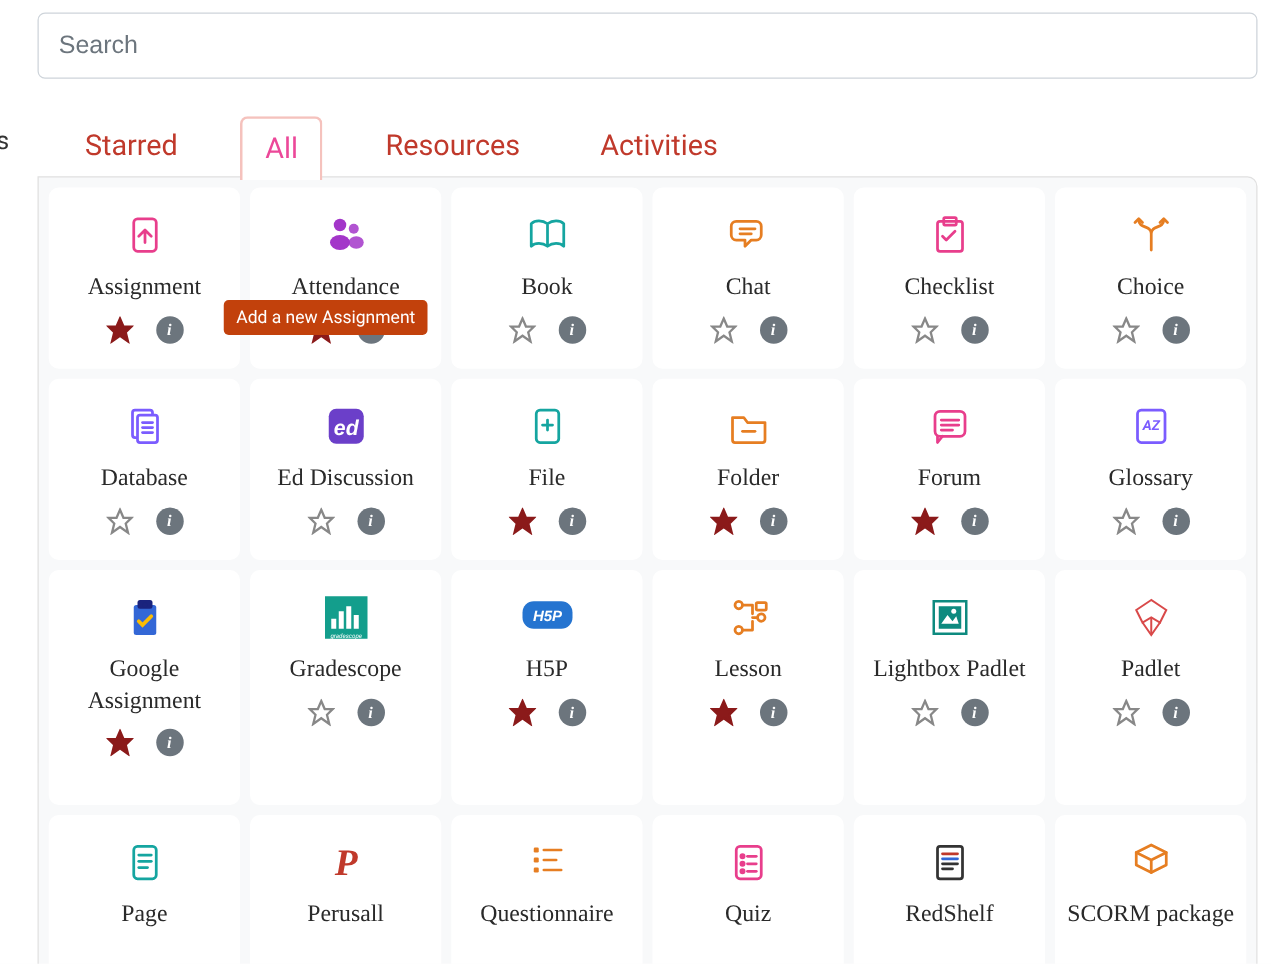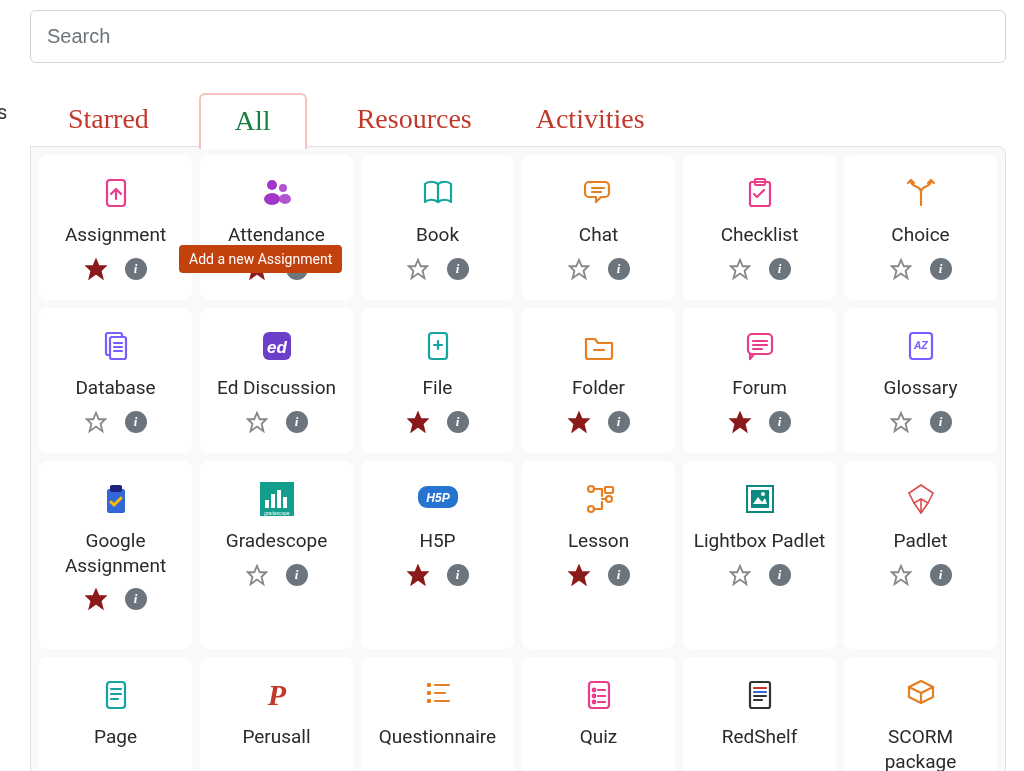--- a/index.html
+++ b/index.html
@@ -24,33 +24,32 @@
   }
   .search-box::placeholder { color: #6c757d; }
   .tabs {
     display: flex;
     gap: 36px;
     margin-top: 28px;
     align-items: center;
     padding-left: 24px;
   }
   .tab {
-    font-size: 28px;
+    font-size: 23px;
     color: #c0392b;
     cursor: pointer;
     padding: 10px 14px;
-    font-family: Liberation Serif, serif;
   }
   .tab.active {
-    color: #15803d;
+    color: #ec4899;
     border: 2px solid #f5c2bd;
     border-radius: 6px 6px 0 0;
     border-bottom: none;
     background: #fff;
-    padding: 10px 34px 12px;
+    padding: 10px 18px 12px;
     position: relative;
     top: 2px;
   }
   .grid-wrap {
     border: 1px solid #e0e0e0;
     border-radius: 0 8px 0 0;
     background: #f8f9fa;
     padding: 8px;
     margin-top: -1px;
     height: 640px;
@@ -81,20 +80,21 @@
     justify-content: center;
     font-style: italic;
   }
   .card .label {
     font-size: 19px;
     color: #2a2a2a;
     text-align: center;
     margin-top: 8px;
     line-height: 1.3;
     padding: 0 6px;
+    font-family: Liberation Serif, serif;
   }
   .card .actions {
     display: flex;
     gap: 18px;
     margin-top: 10px;
     align-items: center;
   }
   .star { width: 22px; height: 22px; }
   .info-circle {
     width: 22px; height: 22px;

